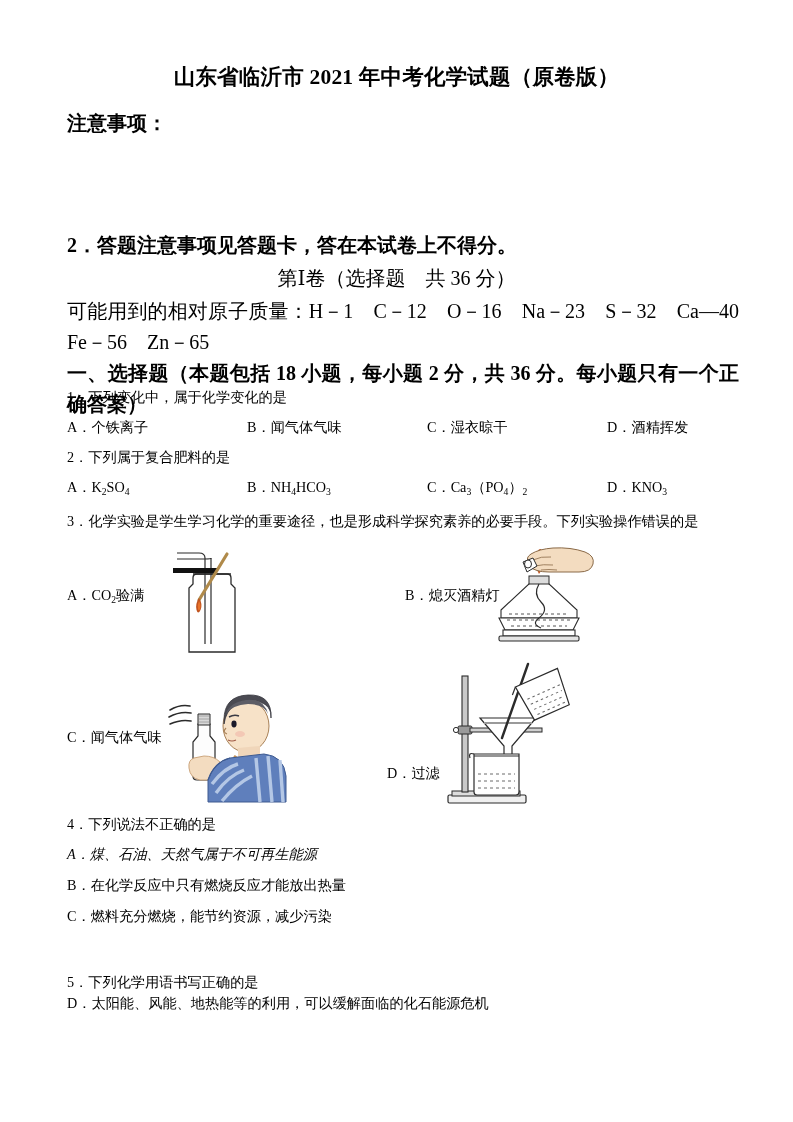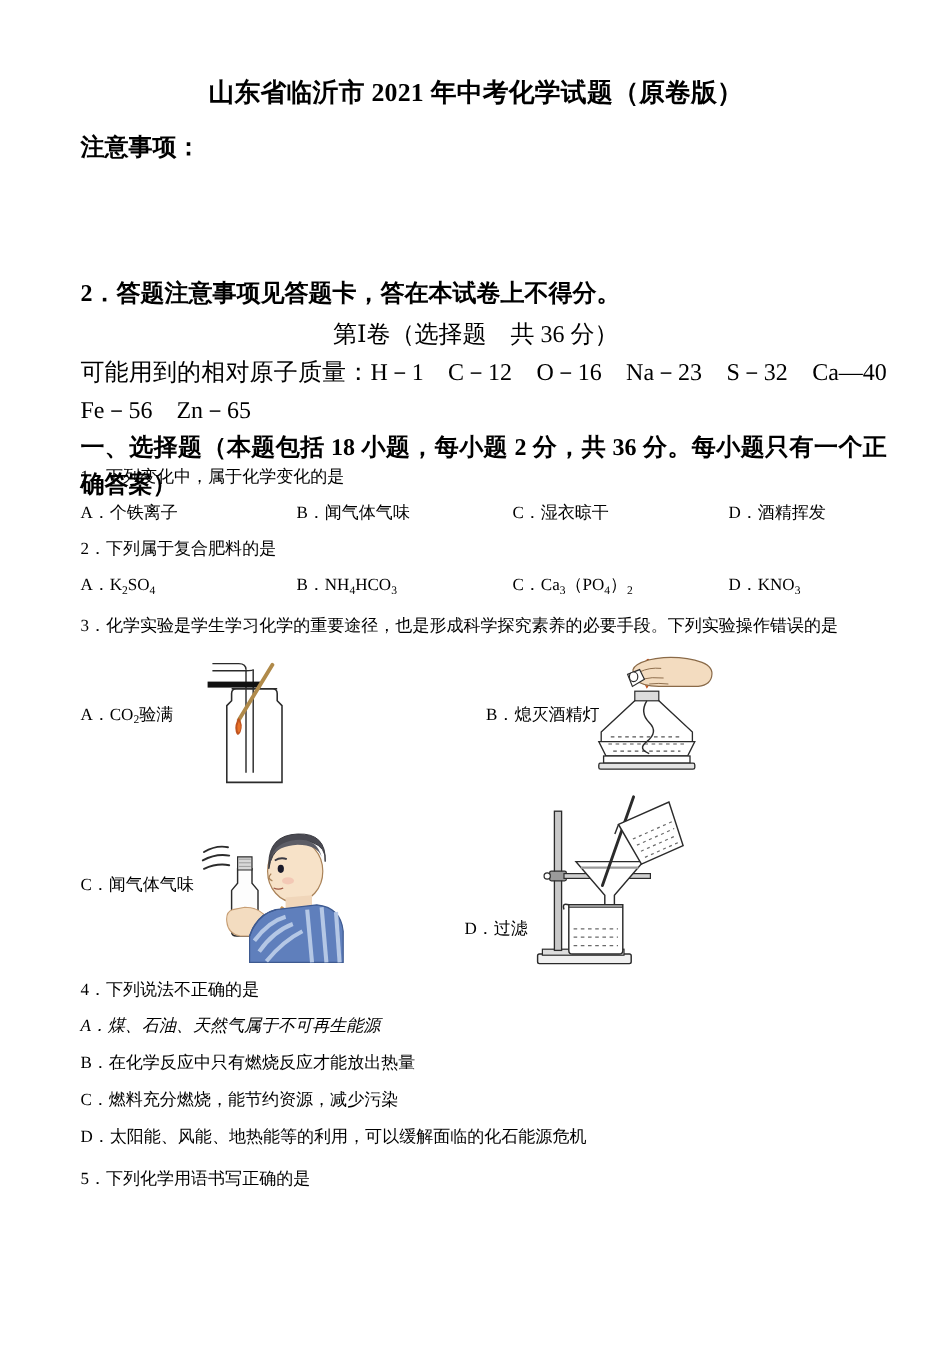--- a/index.html
+++ b/index.html
@@ -70,21 +70,21 @@
   sup { font-size: 0.68em; vertical-align: 0.45em; }
   .q1 { top: 388px; }
   .q1o { top: 418px; }
   .q2 { top: 448px; }
   .q2o { top: 478px; }
   .q3 { top: 512px; }
   .q4 { top: 815px; }
   .q4a { top: 845px; font-style: italic; }
   .q4b { top: 876px; }
   .q4c { top: 907px; }
-  .q4d { top: 938px; }
+  .q4d { top: 994px; }
   .q5 { top: 973px; }
   .q5o { top: 1003px; }
   .optlabel {
     position: absolute;
     font-size: 14.2px;
     white-space: nowrap;
   }
   .fig { position: absolute; }
 
   

